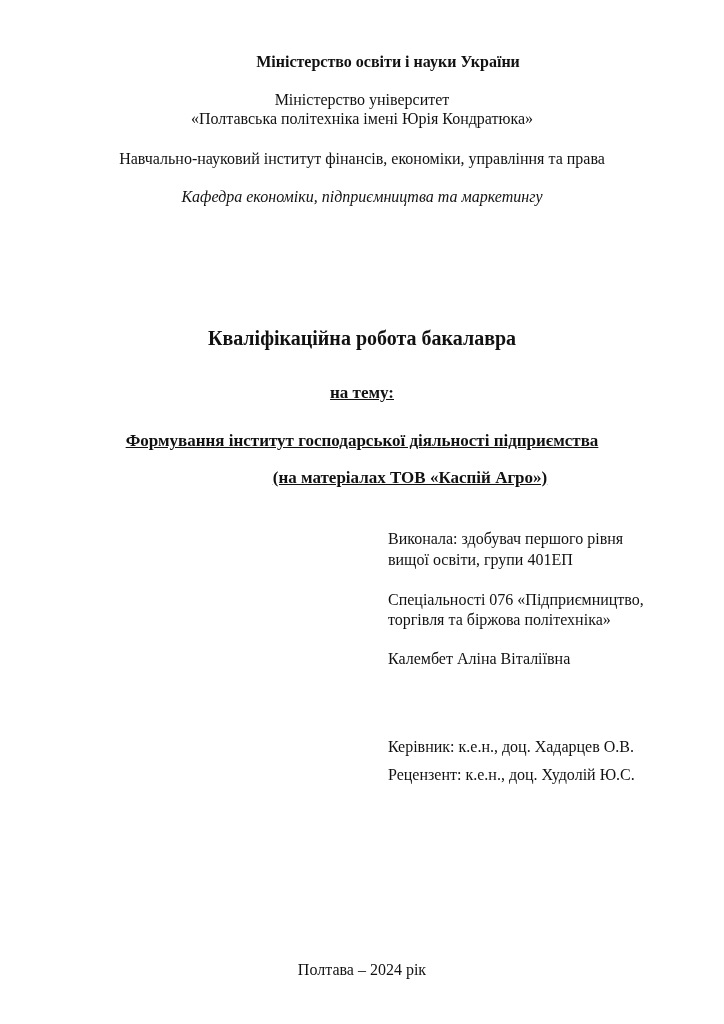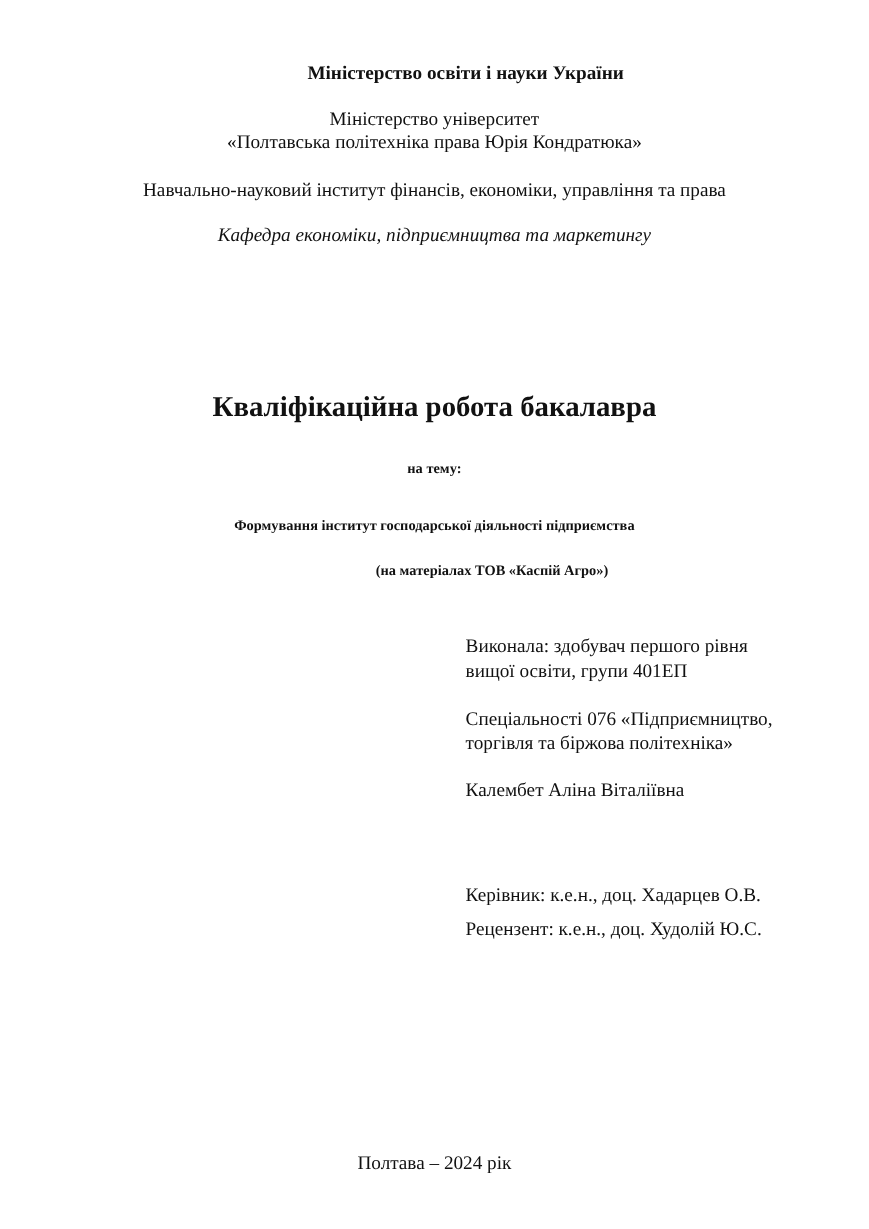--- a/index.html
+++ b/index.html
@@ -4,31 +4,31 @@
   <style>
     html, body { margin: 0; padding: 0; background: #ffffff; }
     body {
       width: 724px; height: 1024px; position: relative; overflow: hidden;
       font-family: "Liberation Serif", "DejaVu Serif", serif;
       color: #111111;
     }
     .line { position: absolute; left: 0; width: 724px; text-align: center; white-space: nowrap; }
     .b { font-weight: bold; }
     .f16 { font-size: 16px; }
-    .f20 { font-size: 24px; }
-    .f18 { font-size: 12px; }
+    .f20 { font-size: 20px; }
+    .f18 { font-size: 17px; text-decoration: underline; }
     .right { position: absolute; left: 388px; font-size: 16px; line-height: 21px; white-space: nowrap; }
   </style>
 </head>
 <body>
 
 <div>
   <div class="line b f16" style="top:53px;padding-left:26px;">Міністерство освіти і науки України</div>
   <div class="line f16" style="top:91px;">Міністерство університет</div>
-  <div class="line f16" style="top:110px;">«Полтавська політехніка права Юрія Кондратюка»</div>
+  <div class="line f16" style="top:110px;">«Полтавська політехніка імені Юрія Кондратюка»</div>
   <div class="line f16" style="top:150px;">Навчально-науковий інститут фінансів, економіки, управління та права</div>
   <div class="line f16" style="top:188px;font-style:italic;">Кафедра економіки, підприємництва та маркетингу</div>
 
   <div class="line b f20" style="top:327px;">Кваліфікаційна робота бакалавра</div>
   <div class="line b f18" style="top:383px;">на тему:</div>
   <div class="line b f18" style="top:431px;">Формування інститут господарської діяльності підприємства</div>
   <div class="line b f18" style="top:468px;margin-left:48px;">(на матеріалах ТОВ «Каспій Агро»)</div>
 
   <div class="right" style="top:528px;">Виконала: здобувач першого рівня</div>
   <div class="right" style="top:549px;">вищої освіти, групи 401ЕП</div>

